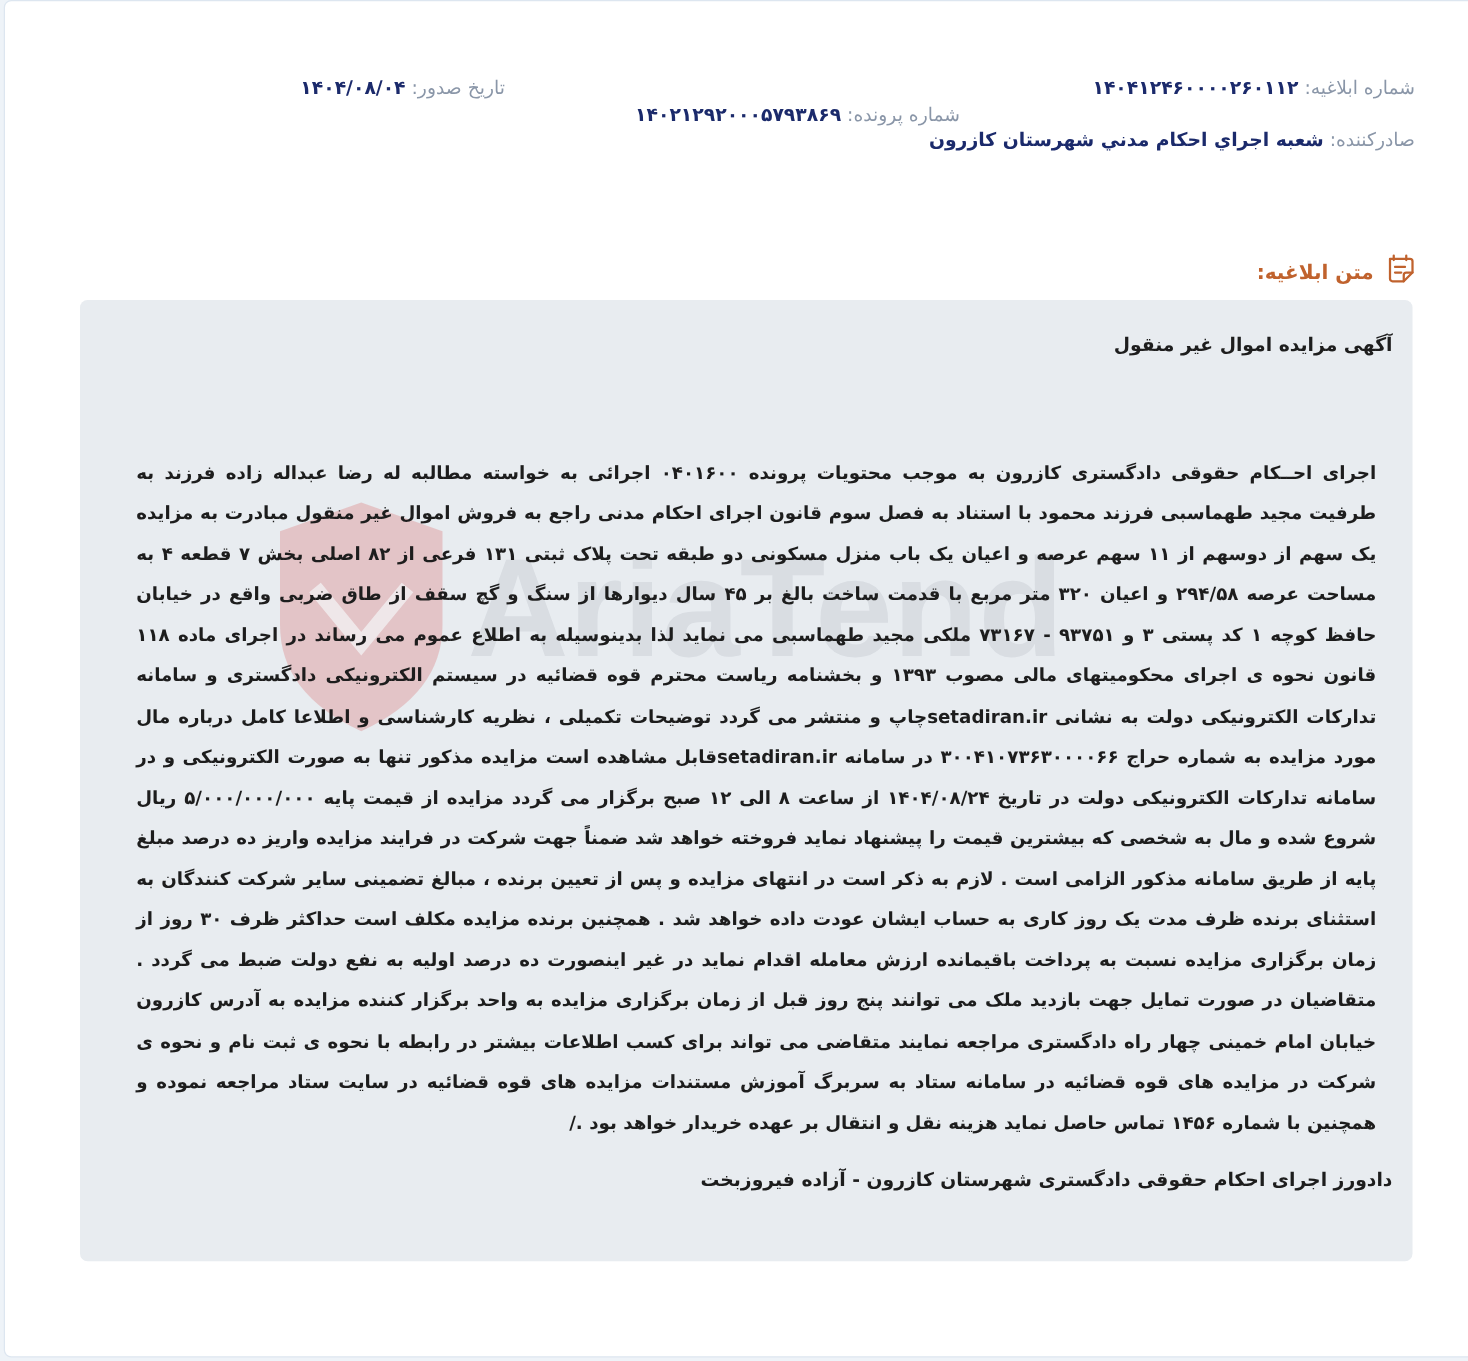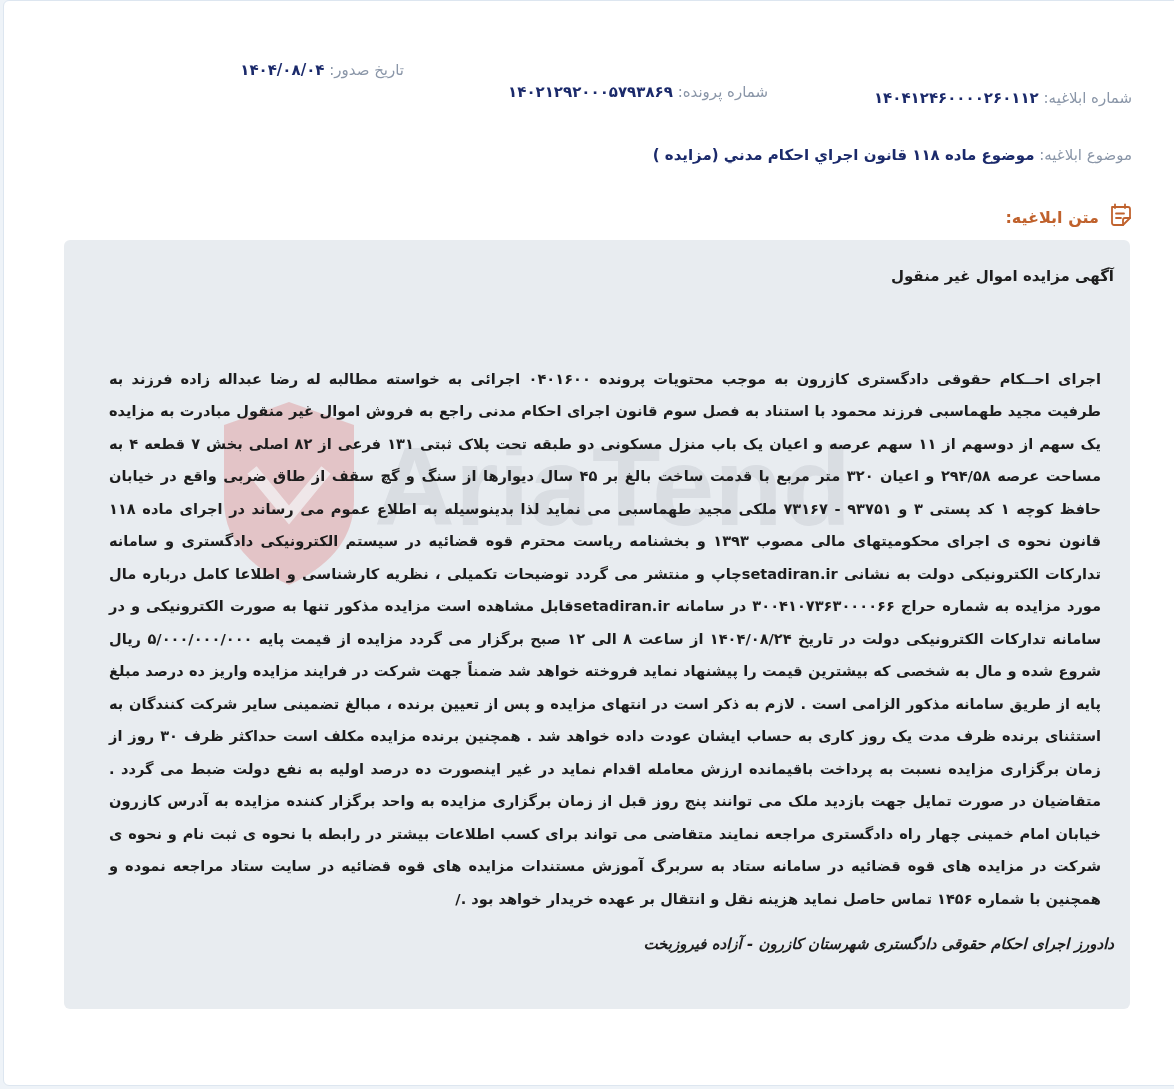--- a/index.html
+++ b/index.html
@@ -86,48 +86,47 @@
     .doc-title {
       margin: 0 0 70px 0;
       font-size: 15px;
     }
     .doc-body {
       margin: 13px;
     }
     .doc-signature {
       margin-top: 4px;
       font-size: 15px;
-      font-style: italic;
     }
   </style>
 </head>
 <body>
 
 <div class="card">
 
-  <div class="meta-row" style="right: 50px; top: 60px; margin-top: 28px;">
+  <div class="meta-row" style="right: 50px; top: 60px;">
     <span class="meta-label">شماره ابلاغیه:</span>
     <span class="meta-value">۱۴۰۴۱۲۴۶۰۰۰۰۲۶۰۱۱۲</span>
   </div>
 
   <div class="meta-row" style="right: 414px; top: 60px; margin-top: 22px;">
     <span class="meta-label">شماره پرونده:</span>
     <span class="meta-value">۱۴۰۲۱۲۹۲۰۰۰۵۷۹۳۸۶۹</span>
   </div>
 
   <div class="meta-row" style="right: 778px; top: 60px;">
     <span class="meta-label">تاریخ صدور:</span>
     <span class="meta-value">۱۴۰۴/۰۸/۰۴</span>
   </div>
 
+  <div class="meta-row" style="right: 50px; top: 102px;">
+    <span class="meta-label">صادرکننده:</span>
+    <span class="meta-value">شعبه اجراي احكام مدني شهرستان كازرون</span>
+  </div>
 
-  <div class="meta-row" style="right: 50px; top: 145px;">
-    <span class="meta-label">موضوع ابلاغیه:</span>
-    <span class="meta-value">موضوع ماده ۱۱۸ قانون اجراي احكام مدني (مزايده )</span>
-  </div>
 
   <div class="section-title">
     <span>
       <svg viewBox="0 0 26 26" fill="none" stroke="#c0622d" stroke-width="1.8" stroke-linecap="round" stroke-linejoin="round">
         <line x1="8" y1="2.5" x2="8" y2="6"></line>
         <line x1="18" y1="2.5" x2="18" y2="6"></line>
         <path d="M5 5 H21 A2 2 0 0 1 23 7 V16 L16 23 H7 A2 2 0 0 1 5 21 Z"></path>
         <path d="M23 16 H18 A2 2 0 0 0 16 18 V23"></path>
         <line x1="9" y1="11.5" x2="17" y2="11.5"></line>
         <line x1="9" y1="16" x2="14" y2="16"></line>

